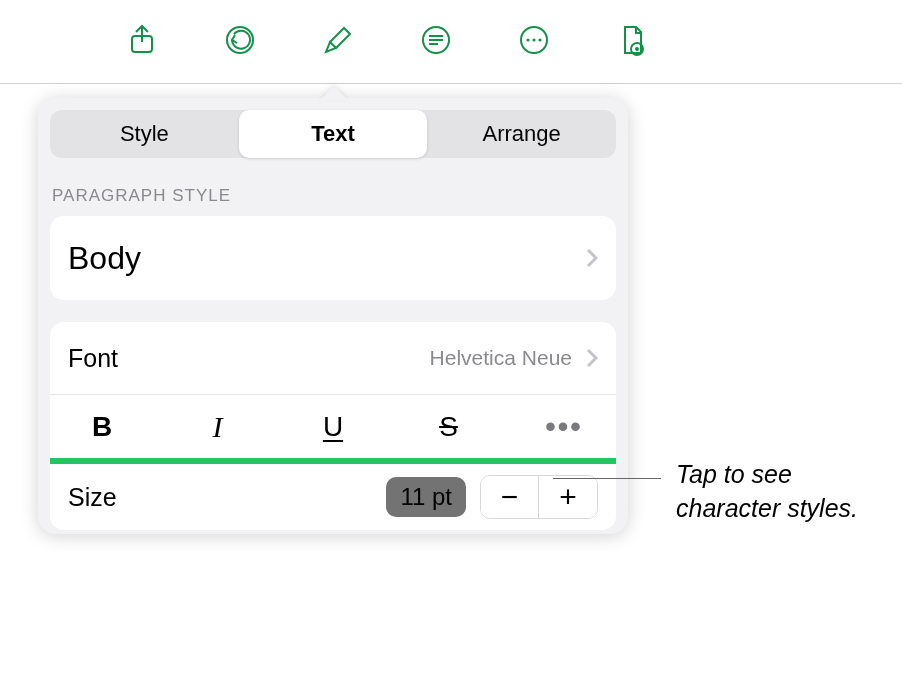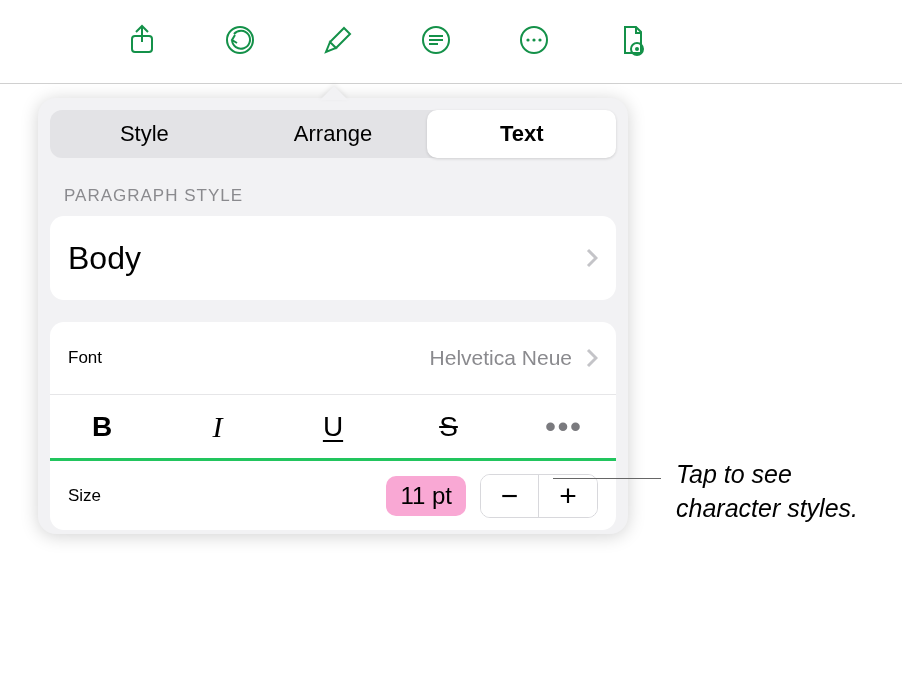--- a/index.html
+++ b/index.html
@@ -64,42 +64,42 @@
     border-radius: 10px;
     cursor: pointer;
   }
   .seg.active {
     background: #fff;
     font-weight: 600;
     box-shadow: 0 1px 3px rgba(0,0,0,.15);
   }
 
   .section-label {
-    margin: 28px 0 10px 14px;
+    margin: 28px 0 10px 2px;
     font-size: 17px;
     letter-spacing: 1px;
     color: #8a8a8e;
     text-transform: uppercase;
   }
 
   .card {
     background: #fff;
     border-radius: 14px;
     overflow: hidden;
   }
   .card + .card { margin-top: 22px; }
   .row {
     display: flex;
     align-items: center;
     padding: 0 18px;
     height: 72px;
-    border-top: 3px solid #22c55e;
+    border-top: 6px solid #22c55e;
   }
   .card .row:first-child { border-top: none; }
-  .row .label { font-size: 17px; color: #000; }
+  .row .label { font-size: 25px; color: #000; }
   .row .value { margin-left: auto; font-size: 21px; color: #8a8a8e; }
   .row .big { font-size: 32px; text-align: center; }
   .chev {
     margin-left: 14px;
     width: 12px; height: 20px;
     display: flex; align-items: center; justify-content: center;
   }
   .chev svg { width: 12px; height: 20px; }
   .chev svg * { stroke: #c4c4c8; stroke-width: 3; fill: none; }
 
@@ -124,21 +124,21 @@
   .fmt-strike { text-decoration: line-through; }
   .fmt-more { font-size: 30px; letter-spacing: 2px; color: #7a7a7e; font-weight:700;}
 
   .size-row .controls {
     margin-left: auto;
     display: flex;
     align-items: center;
     gap: 14px;
   }
   .size-pill {
-    background: #f9a8d4;
+    background: #737373;
     border-radius: 10px;
     padding: 6px 14px;
     font-size: 24px;
     color: #000;
   }
   .stepper {
     display: flex;
     border: 1px solid #d8d8dc;
     border-radius: 10px;
     overflow: hidden;
@@ -235,22 +235,22 @@
           <circle cx="23" cy="27" r="2" style="fill:#149149;stroke:none"></circle>
         </svg>
     </span>
   </div>
 </div>
 
 <div class="popover">
 
   <div class="seg-control">
     <div class="seg">Style</div>
+    <div class="seg active">Text</div>
     <div class="seg">Arrange</div>
-    <div class="seg active">Text</div>
   </div>
 
   <div class="section-label">Paragraph Style</div>
 
   <div class="card">
     <div class="row" style="height:84px">
       <span class="label big">Body</span>
       <span style="margin-left:auto"></span>
       <span class="chev">
         <svg viewBox="0 0 12 20">

